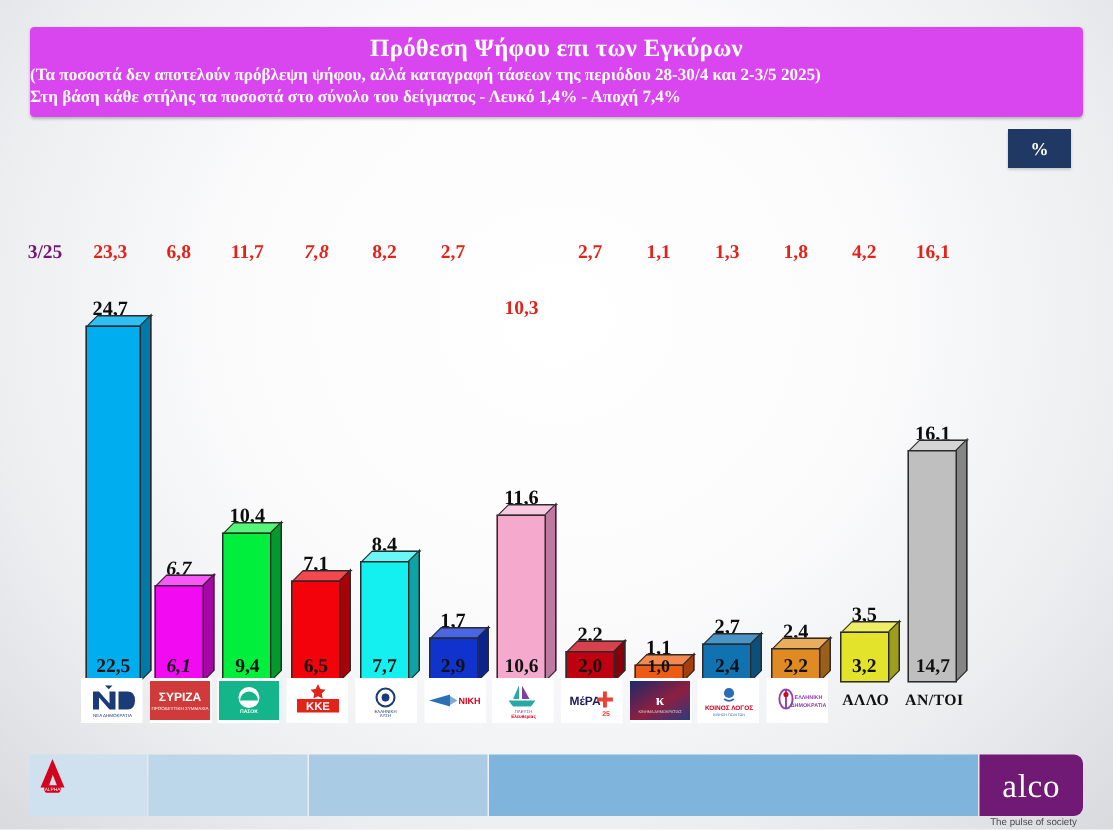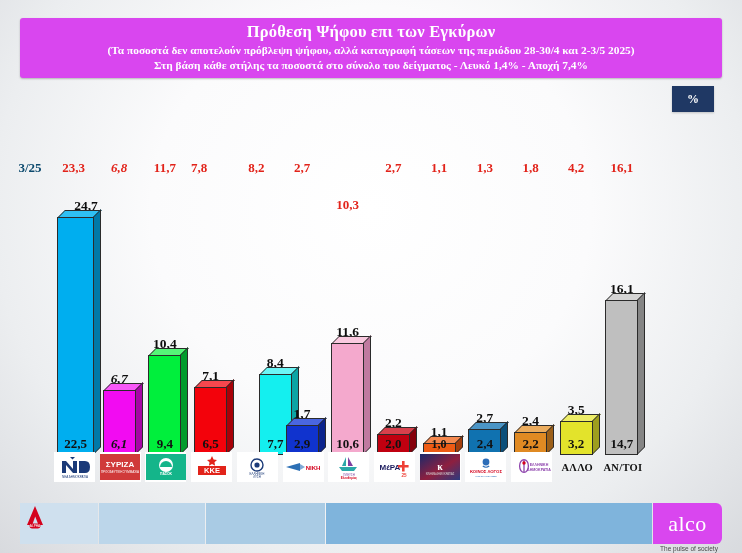--- a/index.html
+++ b/index.html
@@ -19,42 +19,42 @@
     background:#d946ef;
     border-radius:3px;
     box-shadow:0 1px 2px rgba(0,0,0,.25);
   }
   .hdr-title{
     position:absolute;left:0;top:4px;width:702px;
     text-align:center;color:#ffffff;
     font-size:16.5px;font-weight:bold;letter-spacing:.2px;
   }
   .hdr-sub{
-    position:absolute;left:0;width:702px;text-align:center;
+    position:absolute;left:0;width:702px;
     color:#ffffff;font-size:11.4px;font-weight:bold;
   }
   .hdr-sub1{top:26px;}
   .hdr-sub2{top:41px;}
 
   .pct-box{
     position:absolute;left:672px;top:86px;width:42px;height:26px;
     background:#1F3864;color:#fff;
     display:flex;align-items:center;justify-content:center;
     font-size:12px;font-weight:bold;
     box-shadow:0 1px 2px rgba(0,0,0,.2);
   }
 
   
   .prevrow{position:absolute;left:0;top:160px;width:742px;height:18px;}
   .prevrow .cell{
     position:absolute;top:0;
     color:#E2231A;font-size:13px;font-weight:bold;
     text-align:center;white-space:nowrap;
   }
-  .prevrow .rowlabel{color:#0c4a6e;}
+  .prevrow .rowlabel{color:#701a75;}
 
   
   #plot{position:absolute;left:0;top:180px;width:742px;height:275px;}
 
   .bar-group{position:absolute;bottom:0;}
 
   .toplabel{
     position:absolute;bottom:100%;left:50%;transform:translateX(-50%);
     margin-bottom:3px;
     font-size:13.5px;font-weight:bold;color:#0d0d0d;white-space:nowrap;
@@ -104,21 +104,21 @@
 
   
   #footer{position:absolute;left:0;top:503px;width:742px;height:46px;}
   .fblock{position:absolute;top:0;height:41px;}
   .f1{left:20px;width:78px;background:#cfe0ee;}
   .f2{left:99px;width:106px;background:#bcd6ea;}
   .f3{left:206px;width:119px;background:#a9cbe4;}
   .f4{left:326px;width:326px;background:#7fb4dc;}
   .alco-box{
     position:absolute;left:653px;top:0;width:69px;height:41px;
-    background:#d946ef;border-radius:0 6px 6px 0;
+    background:#701a75;border-radius:0 6px 6px 0;
     display:flex;align-items:center;justify-content:center;
   }
   .alco-word{
     color:#fff;font-family:"Liberation Serif",serif;
     font-size:22px;font-weight:normal;letter-spacing:.5px;line-height:1;
   }
   .alco-tag{
     position:absolute;left:653px;top:42px;width:72px;
     text-align:center;color:#4a4a4a;font-size:6.5px;
     font-family:"Liberation Sans",sans-serif;
@@ -137,36 +137,36 @@
     <div class="hdr-title">Πρόθεση Ψήφου επι των Εγκύρων</div>
     <div class="hdr-sub hdr-sub1">(Τα ποσοστά δεν αποτελούν πρόβλεψη ψήφου, αλλά καταγραφή τάσεων της περιόδου  28-30/4 και 2-3/5 2025)</div>
     <div class="hdr-sub hdr-sub2">Στη βάση κάθε στήλης τα ποσοστά στο σύνολο του δείγματος - Λευκό 1,4% - Αποχή 7,4%</div>
   </div>
 
   <div class="pct-box">%</div>
 
   <div class="prevrow" id="prevrow">
       <div class="cell rowlabel" style="left: 0px; width: 60px;">3/25</div>
       <div class="cell" style="left: 43.5px; width: 60px;">23,3</div>
-      <div class="cell" style="left: 89.2px; width: 60px; font-style: italic;">6,8</div>
+      <div class="cell" style="left: 89.2px; width: 60px;">6,8</div>
       <div class="cell" style="left: 134.9px; width: 60px;">11,7</div>
-      <div class="cell" style="left: 169px; width: 60px;">7,8</div>
+      <div class="cell" style="left: 181px; width: 60px; font-style: italic;">7,8</div>
       <div class="cell" style="left: 226.3px; width: 60px;">8,2</div>
       <div class="cell" style="left: 272px; width: 60px;">2,7</div>
       <div class="cell" style="left: 317.7px; width: 60px; margin-top: 37px;">10,3</div>
       <div class="cell" style="left: 363.4px; width: 60px;">2,7</div>
       <div class="cell" style="left: 409.1px; width: 60px;">1,1</div>
       <div class="cell" style="left: 454.8px; width: 60px;">1,3</div>
       <div class="cell" style="left: 500.5px; width: 60px;">1,8</div>
       <div class="cell" style="left: 546.2px; width: 60px;">4,2</div>
       <div class="cell" style="left: 591.9px; width: 60px;">16,1</div>
     </div>
 
   <div id="plot">
-      <div class="bar-group" style="left: 57px; width: 33px; height: 238px; padding-left: 25px;">
+      <div class="bar-group" style="left: 57px; width: 33px; height: 238px;">
         <div class="toplabel">24,7</div>
         <div class="bar3d" style="width: 37px; height: 238px;">
           <div class="face-top" style="background: rgb(47, 192, 243);"></div>
           <div class="face-side" style="background: rgb(0, 121, 168);"></div>
           <div class="face-front" style="background: rgb(0, 174, 239);"></div>
           <div class="inlabel">22,5</div>
         </div>
       </div>
       <div class="bar-group" style="left: 102.7px; width: 33px; height: 64.5587px; font-style: italic;">
         <div class="toplabel">6,7</div>
@@ -188,21 +188,21 @@
       </div>
       <div class="bar-group" style="left: 194.1px; width: 33px; height: 68.413px;">
         <div class="toplabel">7,1</div>
         <div class="bar3d" style="width: 33px; height: 68.413px;">
           <div class="face-top" style="background: rgb(246, 71, 78);"></div>
           <div class="face-side" style="background: rgb(168, 1, 8);"></div>
           <div class="face-front" style="background: rgb(243, 2, 11);"></div>
           <div class="inlabel">6,5</div>
         </div>
       </div>
-      <div class="bar-group" style="left: 239.8px; width: 33px; height: 80.9393px; margin-left: 19px;">
+      <div class="bar-group" style="left: 239.8px; width: 33px; height: 80.9393px;">
         <div class="toplabel">8,4</div>
         <div class="bar3d" style="width: 33px; height: 80.9393px;">
           <div class="face-top" style="background: rgb(107, 246, 246);"></div>
           <div class="face-side" style="background: rgb(12, 164, 164);"></div>
           <div class="face-front" style="background: rgb(20, 239, 239);"></div>
           <div class="inlabel">7,7</div>
         </div>
       </div>
       <div class="bar-group" style="left: 285.5px; width: 33px; height: 29.8704px;">
         <div class="toplabel">1,7</div>

